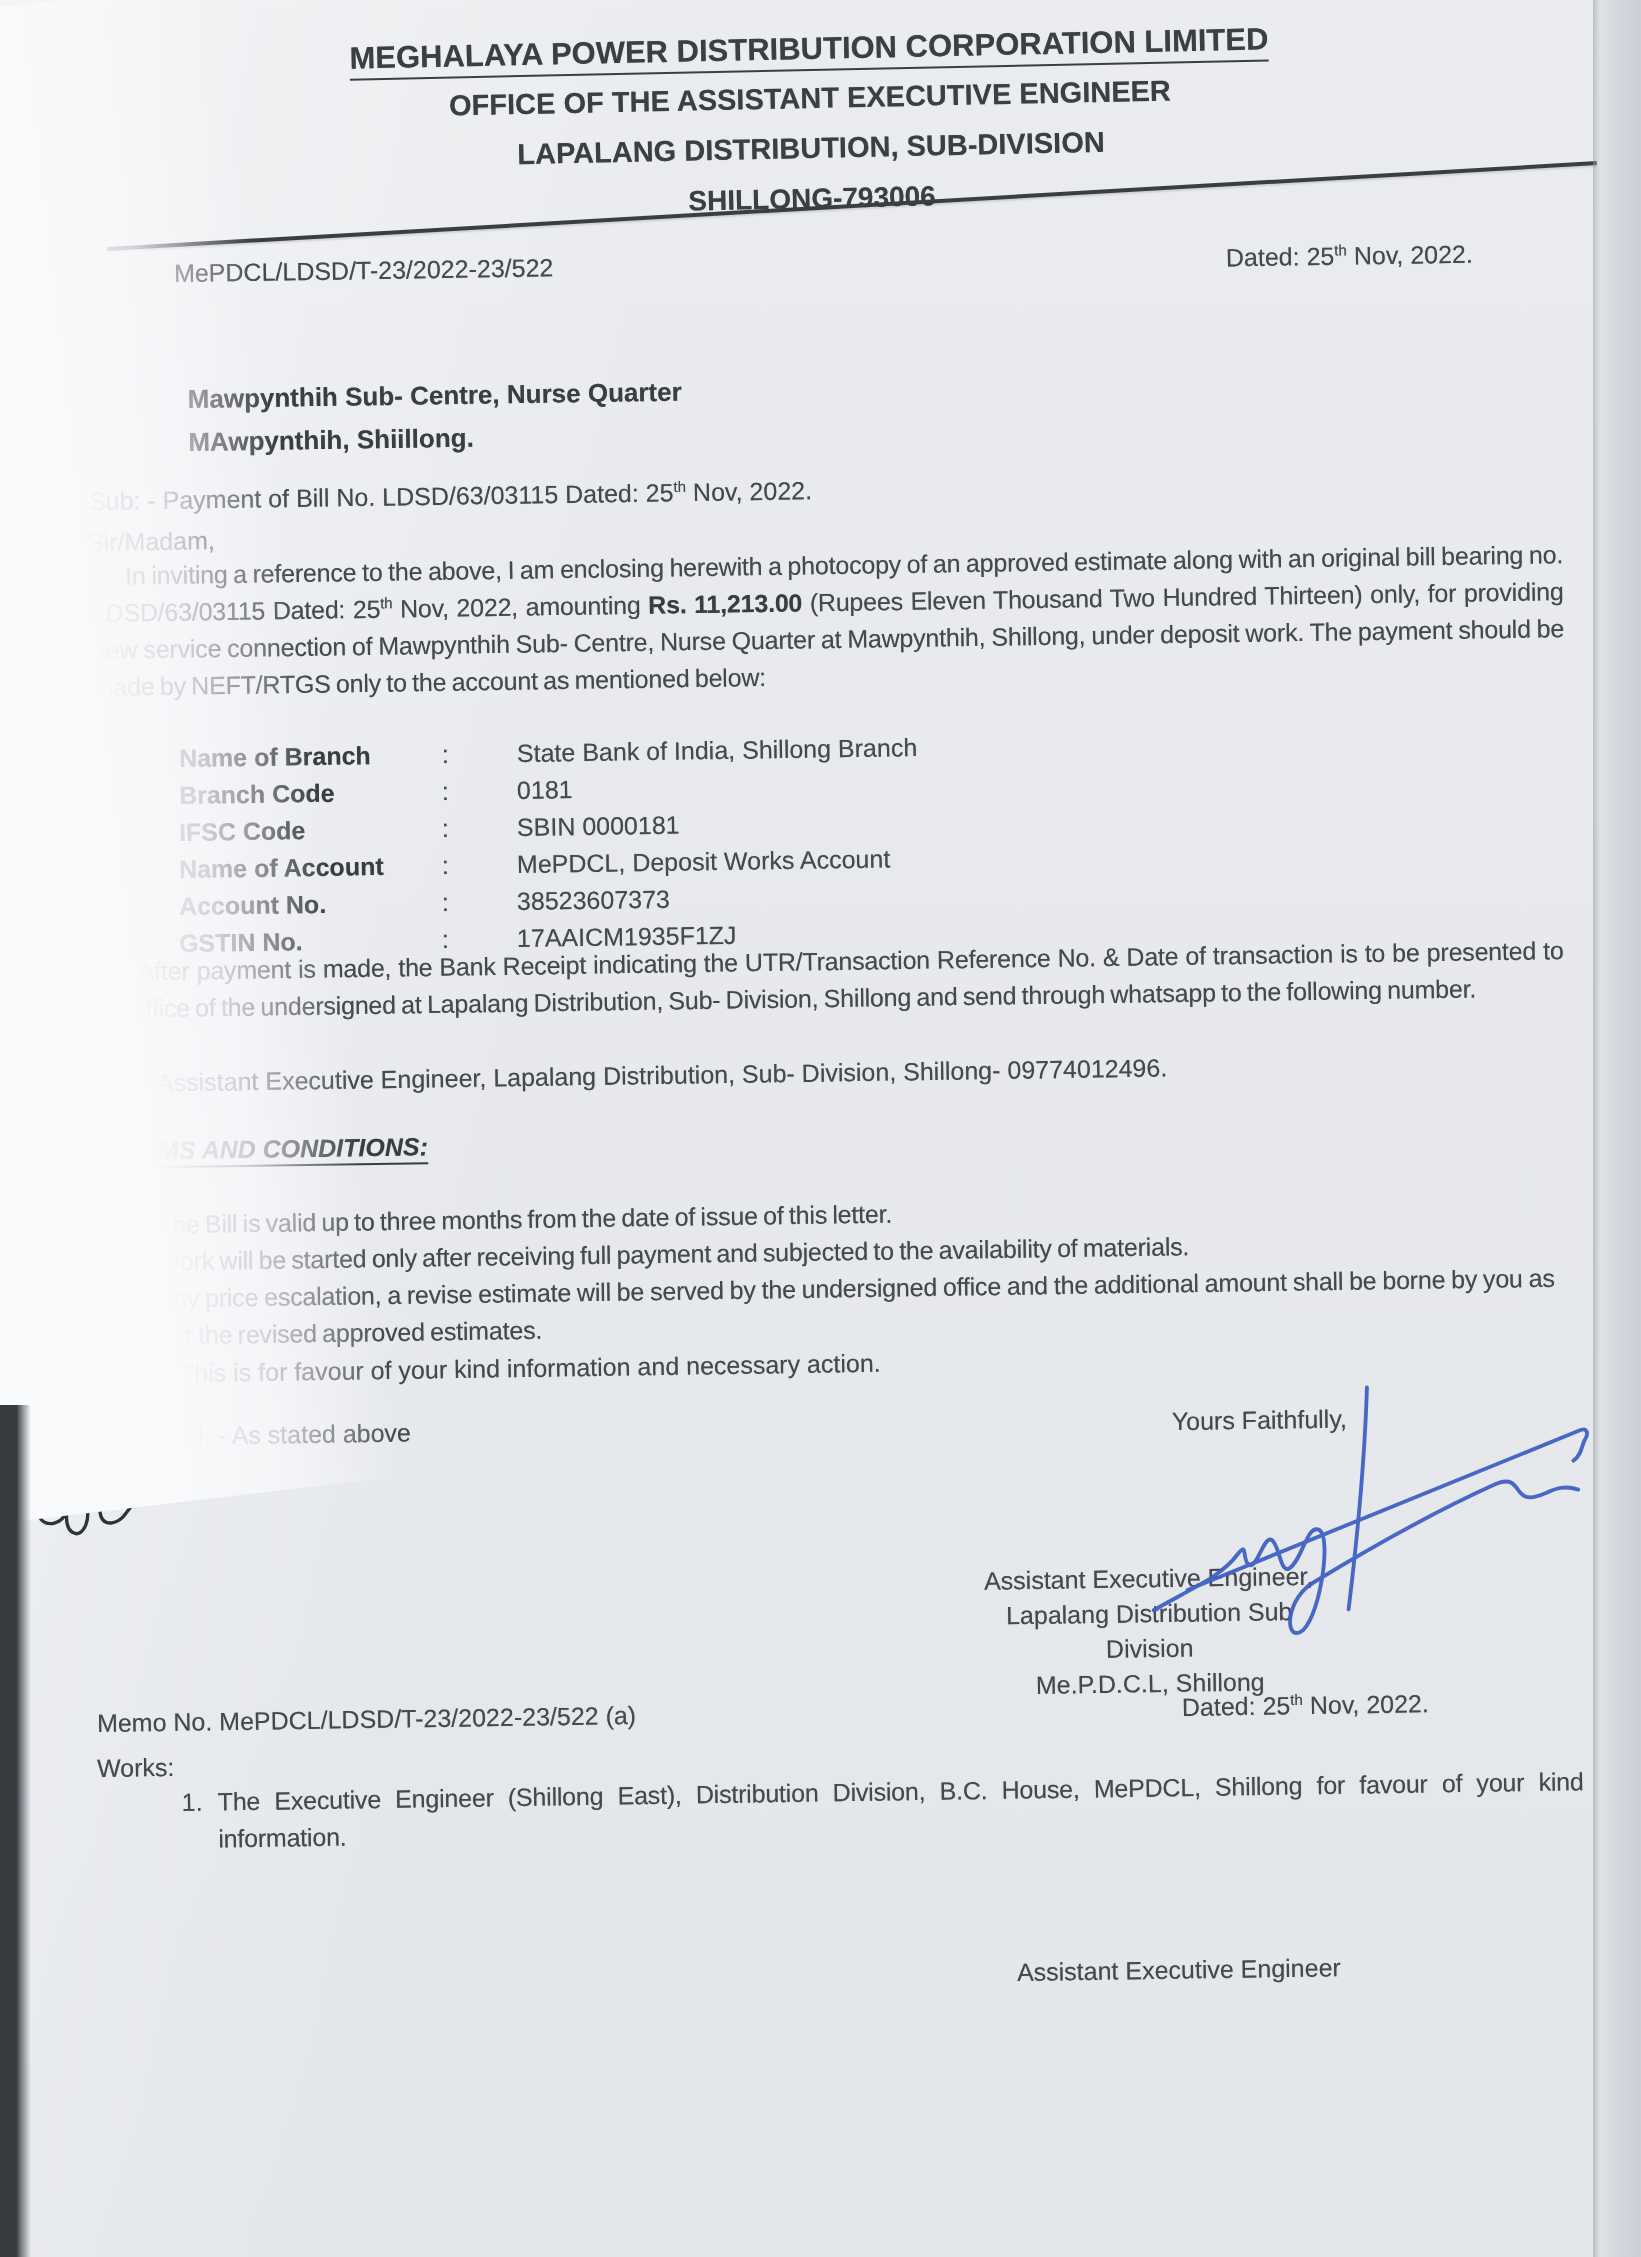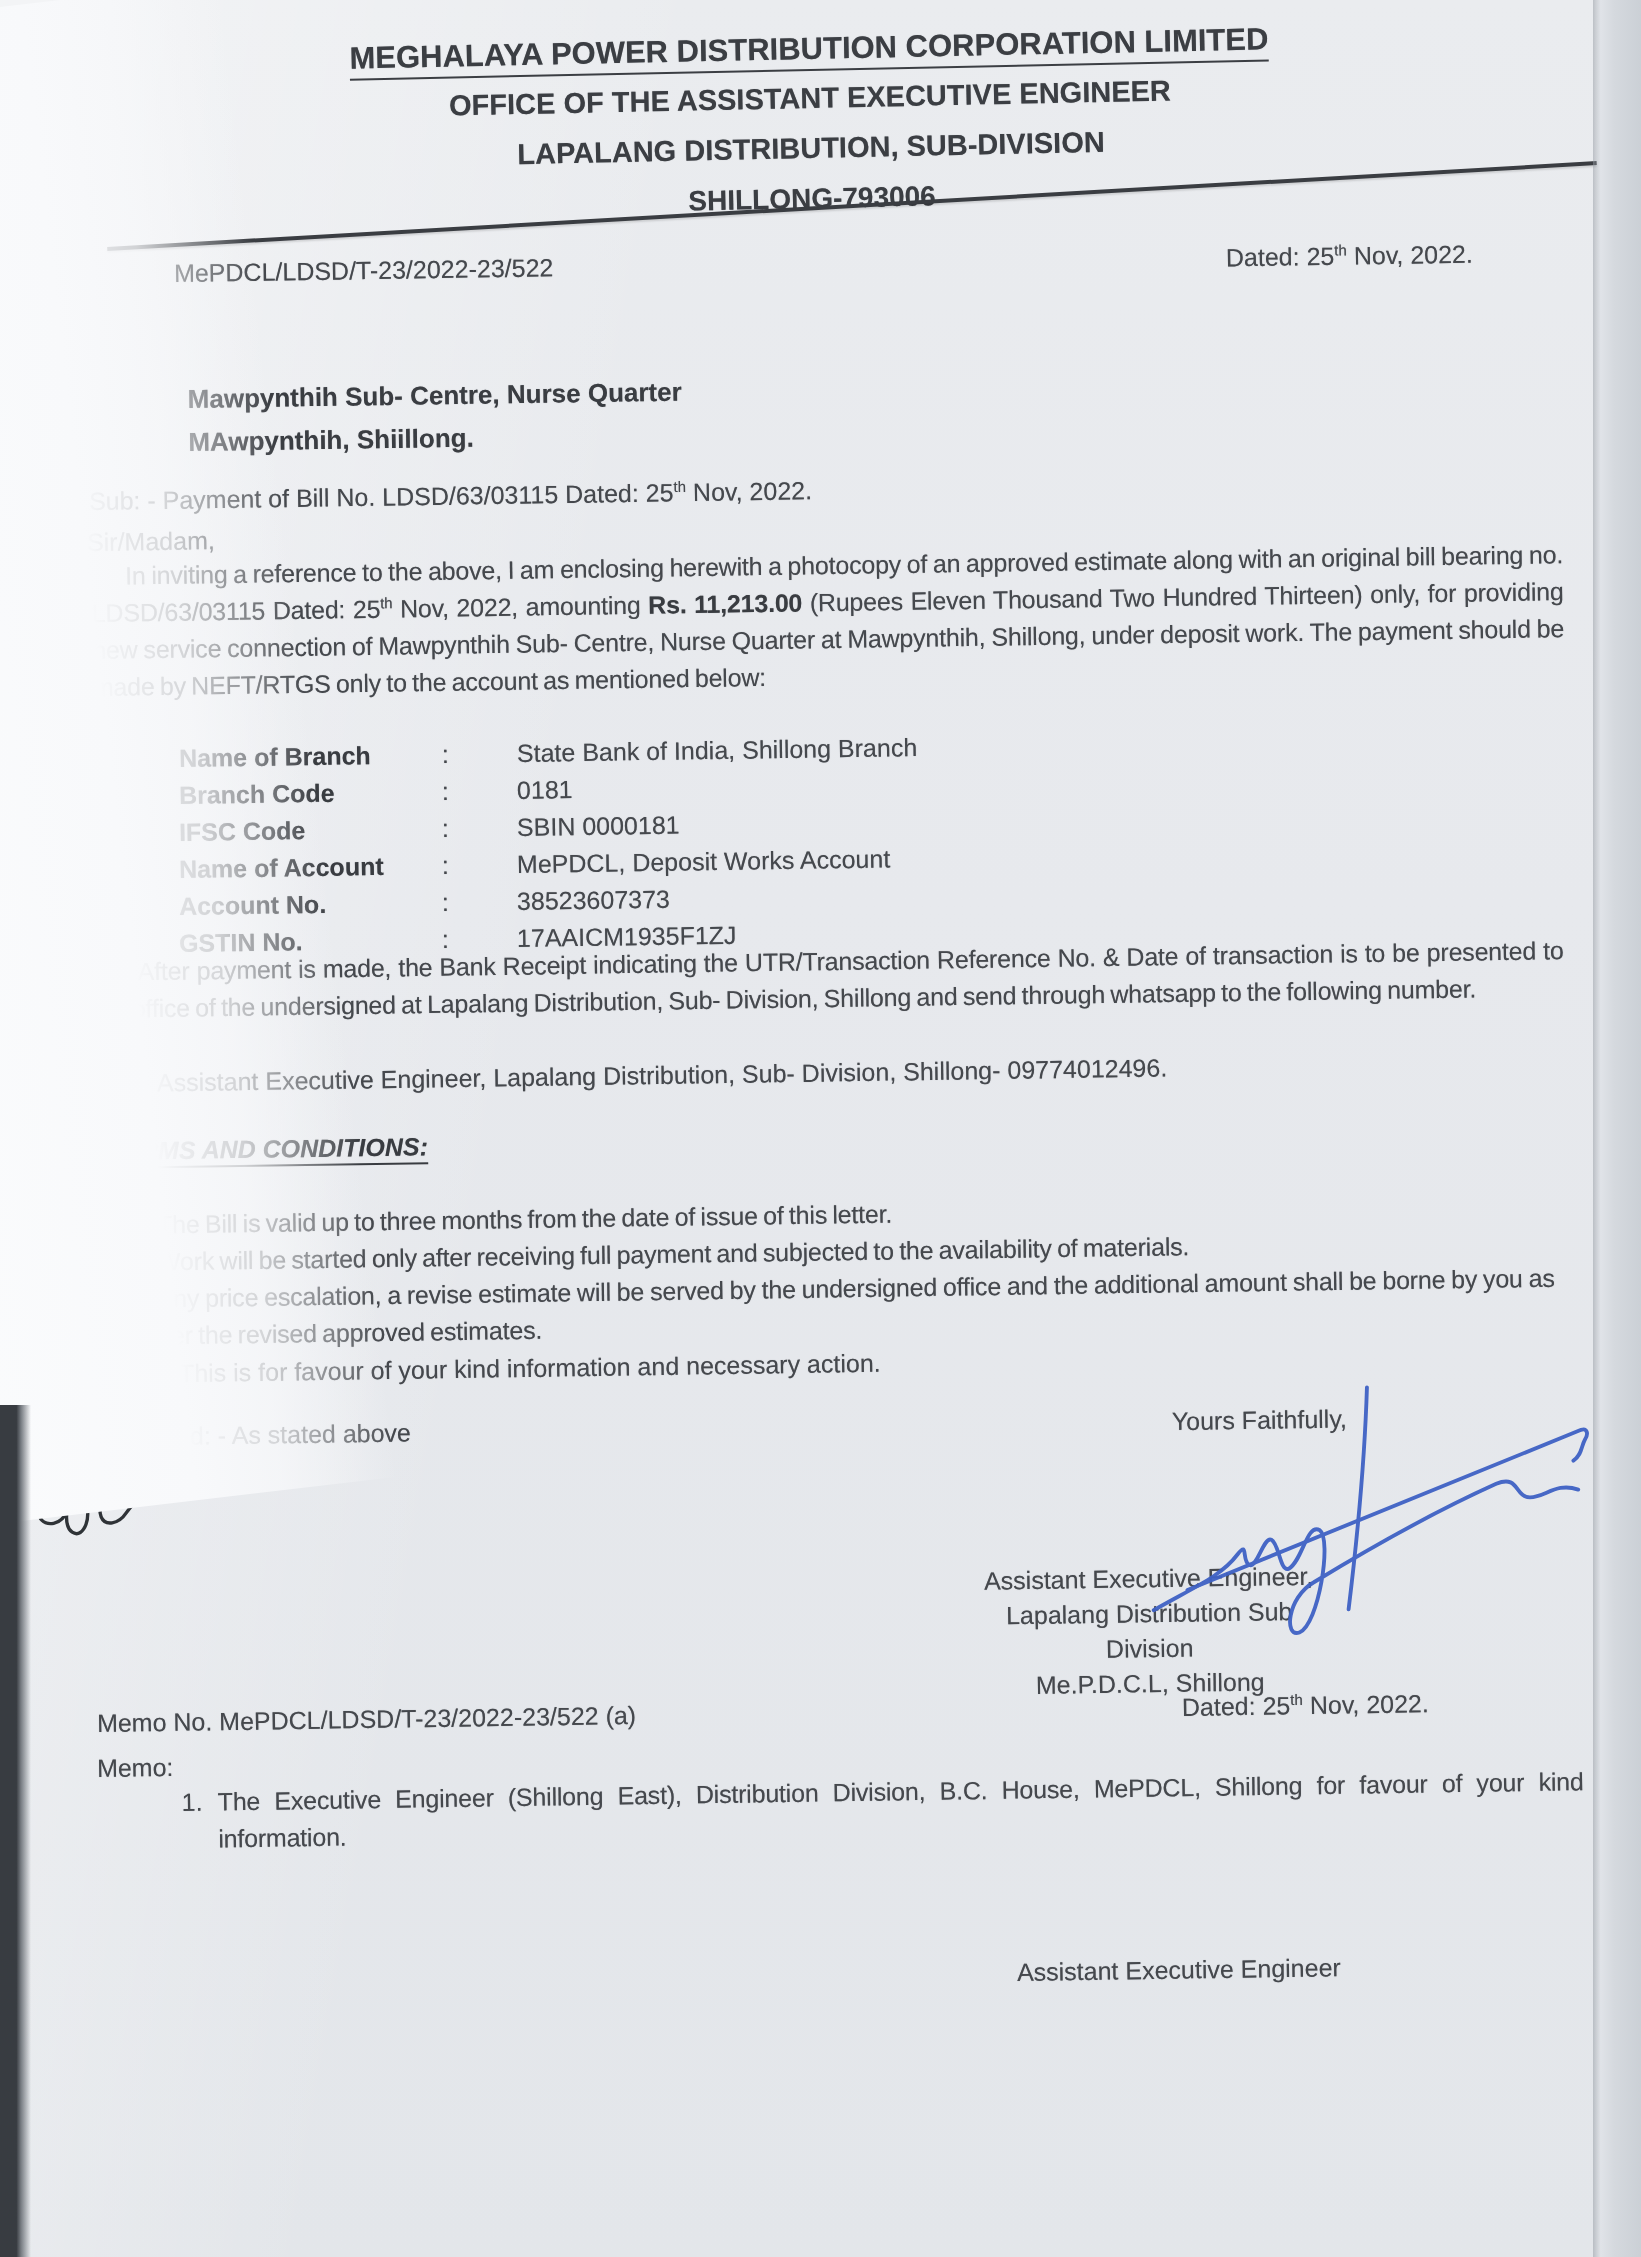--- a/index.html
+++ b/index.html
@@ -181,21 +181,21 @@
   <div class="abs sig-block skew txt">
     <div>Assistant Executive Engineer,</div>
     <div>Lapalang Distribution Sub Division</div>
     <div>Me.P.D.C.L, Shillong</div>
   </div>
 
   <div class="abs row memo-row skew txt">
     <span>Memo No. MePDCL/LDSD/T-23/2022-23/522 (a)</span>
     <span><span>Dated: 25</span><span class="sup">th</span><span> Nov, 2022.</span></span>
   </div>
-  <div class="abs copy-label skew txt">Memo:</div>
+  <div class="abs copy-label skew txt">Works:</div>
   <div class="abs list-item copy-item skew txt">
     <span class="no">1.</span>
     <span class="body">The Executive Engineer (Shillong East), Distribution Division, B.C. House, MePDCL, Shillong for favour of your kind information.</span>
   </div>
 
   <div class="abs footer-desig skew txt">Assistant Executive Engineer</div>
 
   <svg class="ink" style="left:1091px; top:1366px;" width="521" height="309" viewBox="0 0 540 320">
     <g fill="none" stroke="#3f62c5" stroke-width="4" stroke-linecap="round" opacity="0.95">
       <path d="M 286,22 C 284,88 277,170 267,252"></path>

